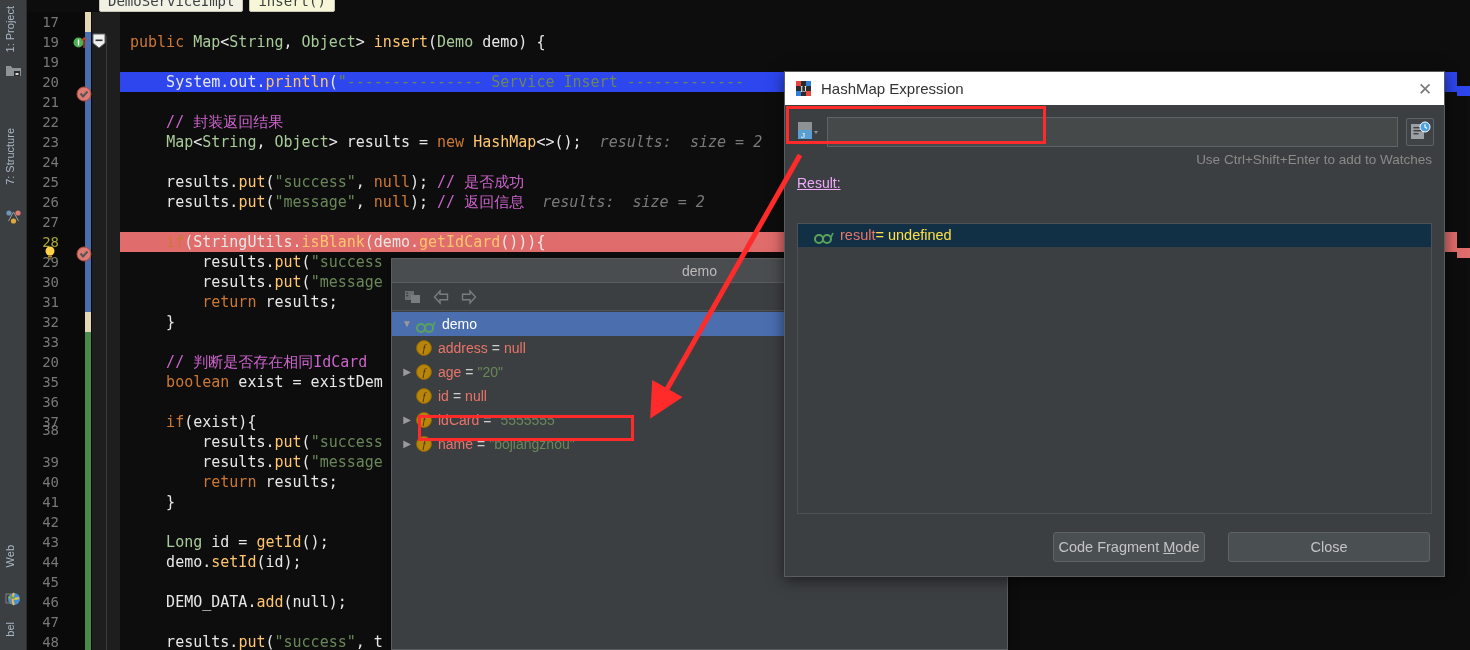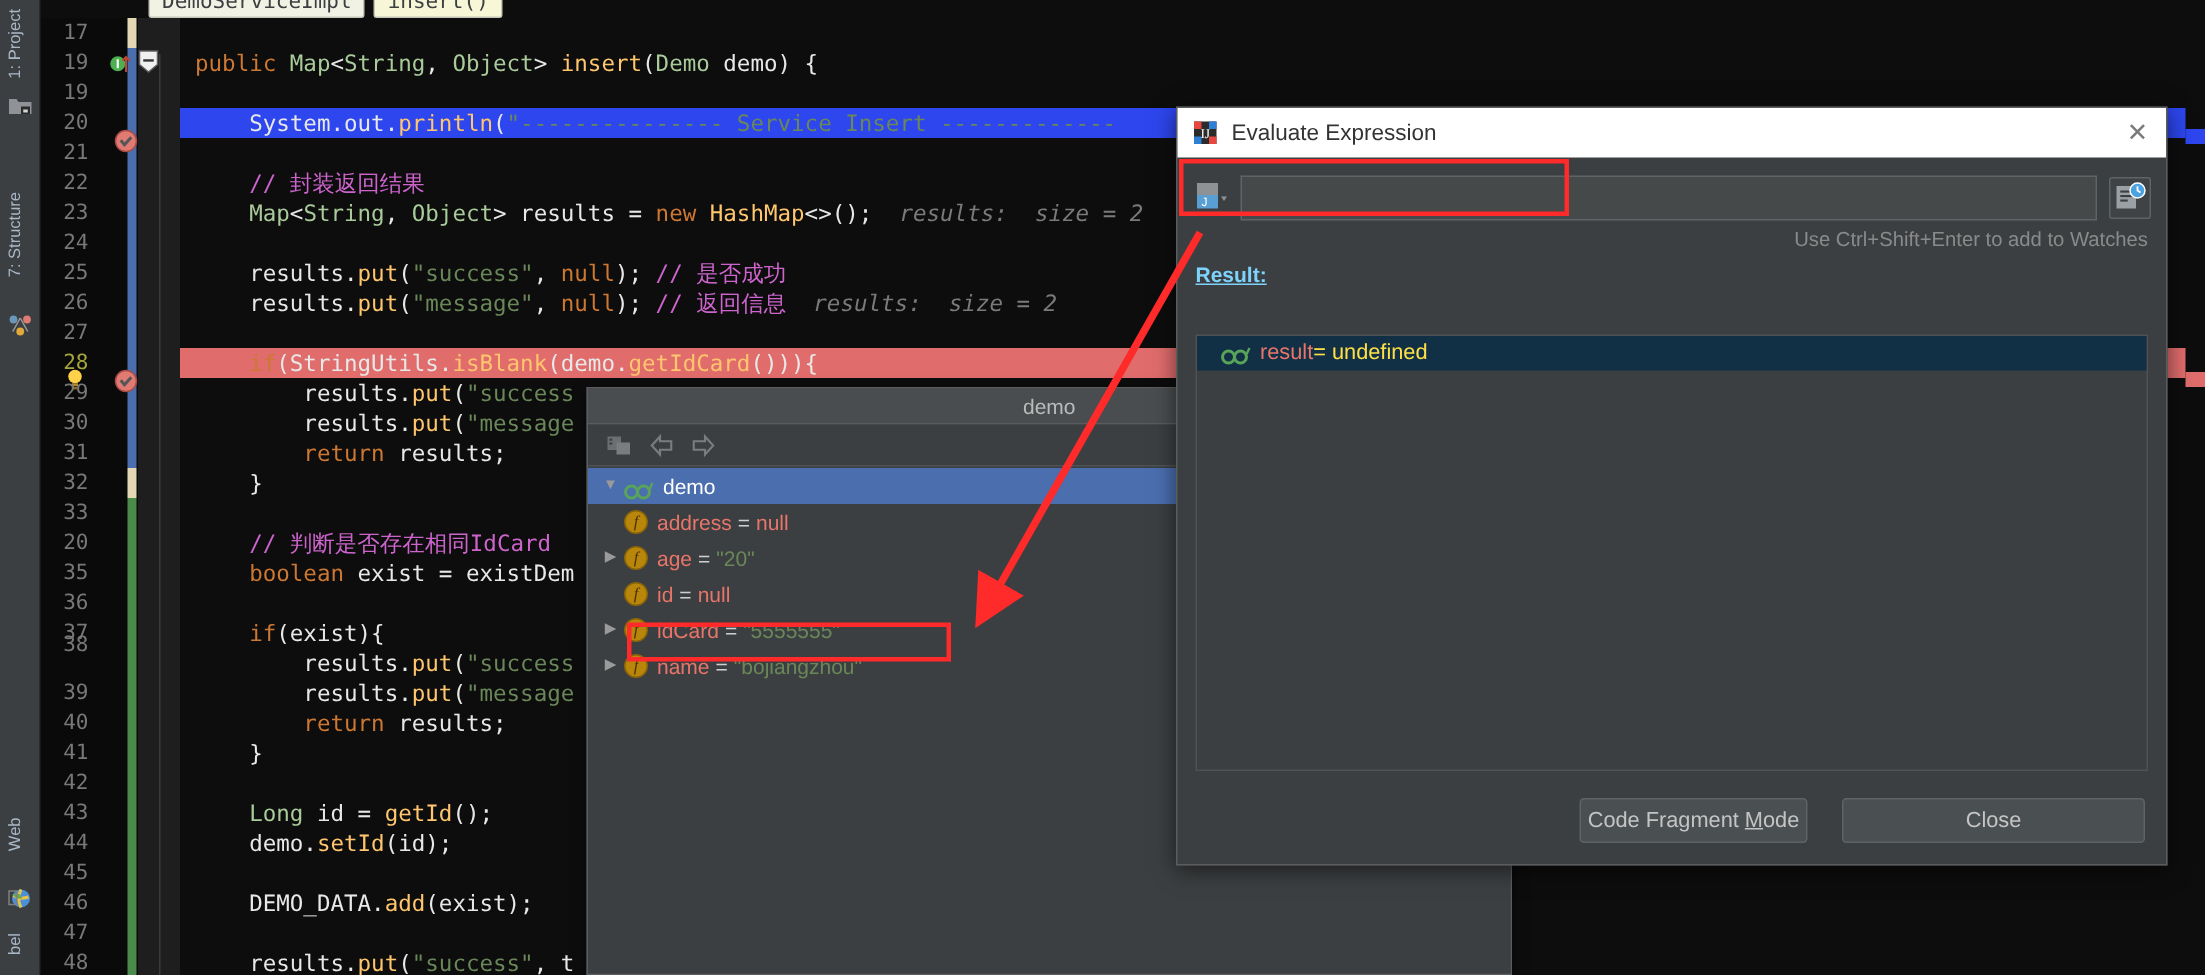--- a/index.html
+++ b/index.html
@@ -144,22 +144,22 @@
     flex: 1; height: 30px; background: #45494a; border: 1px solid #5e6366;
     color: #d8d8d8; font-family: "DejaVu Sans Mono", monospace; font-size: 15px;
     line-height: 28px; padding-left: 10px; white-space: pre; overflow: hidden;
   }
   .histbtn { width: 28px; height: 28px; margin-left: 8px; border: 1px solid #5e6366;
              border-radius: 2px; position: relative; background: #3f4345; }
   .hintline {
     text-align: right; color: #8a8a8a; font-size: 13.5px;
     font-family: "Liberation Sans", sans-serif; padding: 5px 12px 0 0;
   }
-  .resultlbl { color: #7dd3fc; font-size: 14px; padding: 8px 16px 3px 12px;
-               font-family: "Liberation Sans", sans-serif; font-weight: bold; }
+  .resultlbl { color: #f0abfc; font-size: 14px; padding: 8px 16px 3px 12px;
+               font-family: "Liberation Sans", sans-serif; }
   .resultlbl u { text-decoration: underline; }
   .resultbox {
     position: absolute; left: 12px; right: 12px; top: 118px; bottom: 62px;
     background: #3c3f41; border: 1px solid #4e5254;
   }
   .resrow { height: 23px; line-height: 23px; background: #123045;
             display: flex; align-items: center; padding-left: 16px;
             font-family: "Liberation Sans", sans-serif; font-size: 14.5px; }
   .resrow .rname { color: #e8756a; }
   .resrow .rest { color: #fde047; }
@@ -337,21 +337,21 @@
           <div class="cline" style="top: 380px;"><span class="ctext"></span></div>
           <div class="cline" style="top: 400px;"><span class="ctext"><span class="kw">    if</span><span class="pln">(exist){</span></span></div>
           <div class="cline" style="top: 420px;"><span class="ctext"><span class="pln">        results.</span><span class="fn">put</span><span class="pln">(</span><span class="str">"success</span></span></div>
           <div class="cline" style="top: 440px;"><span class="ctext"><span class="pln">        results.</span><span class="fn">put</span><span class="pln">(</span><span class="str">"message</span></span></div>
           <div class="cline" style="top: 460px;"><span class="ctext"><span class="kw">        return</span><span class="pln"> results;</span></span></div>
           <div class="cline" style="top: 480px;"><span class="ctext"><span class="pln">    }</span></span></div>
           <div class="cline" style="top: 500px;"><span class="ctext"></span></div>
           <div class="cline" style="top: 520px;"><span class="ctext"><span class="type">    Long</span><span class="pln"> id = </span><span class="fn">getId</span><span class="pln">();</span></span></div>
           <div class="cline" style="top: 540px;"><span class="ctext"><span class="pln">    demo.</span><span class="fn">setId</span><span class="pln">(id);</span></span></div>
           <div class="cline" style="top: 560px;"><span class="ctext"></span></div>
-          <div class="cline" style="top: 580px;"><span class="ctext"><span class="pln">    DEMO_DATA.</span><span class="fn">add</span><span class="pln">(exist);</span></span></div>
+          <div class="cline" style="top: 580px;"><span class="ctext"><span class="pln">    DEMO_DATA.</span><span class="fn">add</span><span class="pln">(null);</span></span></div>
           <div class="cline" style="top: 600px;"><span class="ctext"></span></div>
           <div class="cline" style="top: 620px;"><span class="ctext"><span class="pln">    results.</span><span class="fn">put</span><span class="pln">(</span><span class="str">"success"</span><span class="pln">, t</span></span></div>
         </div>
     </div>
 
     <div class="markstrip">
       <div style="position:absolute;left:0;top:74px;width:13px;height:10px;background:#2d46ed;"></div>
       <div style="position:absolute;left:0;top:236px;width:13px;height:10px;background:#e06c6c;"></div>
     </div>
   </div>
@@ -435,21 +435,21 @@
       <span class="ideaicon">
         <svg width="17" height="17" viewBox="0 0 17 17">
           <rect x="1" y="1" width="15" height="15" fill="#2b2b2b"></rect>
           <rect x="1" y="1" width="5" height="5" fill="#e8473f"></rect>
           <rect x="11" y="1" width="5" height="5" fill="#2d7fd8"></rect>
           <rect x="1" y="11" width="5" height="5" fill="#2d7fd8"></rect>
           <rect x="11" y="11" width="5" height="5" fill="#e8473f"></rect>
           <text x="8.5" y="12" font-size="9" fill="#ffffff" text-anchor="middle" font-family="Liberation Serif, serif">IJ</text>
         </svg>
       </span>
-      <span class="ttl">Evaluate Expression</span>
+      <span class="ttl">HashMap Expression</span>
       <span class="closex">✕</span>
     </div>
 
     <div class="evalbody">
       <div class="exprrow">
         <span class="langsel">
           <svg width="26" height="26" viewBox="0 0 26 26">
             <rect x="3" y="3" width="14" height="8" fill="#8e9295"></rect>
             <rect x="3" y="11" width="14" height="9" fill="#5a9fd4"></rect>
             <text x="6" y="18.5" font-size="8" fill="#ffffff" font-family="Liberation Sans, sans-serif">J</text>

